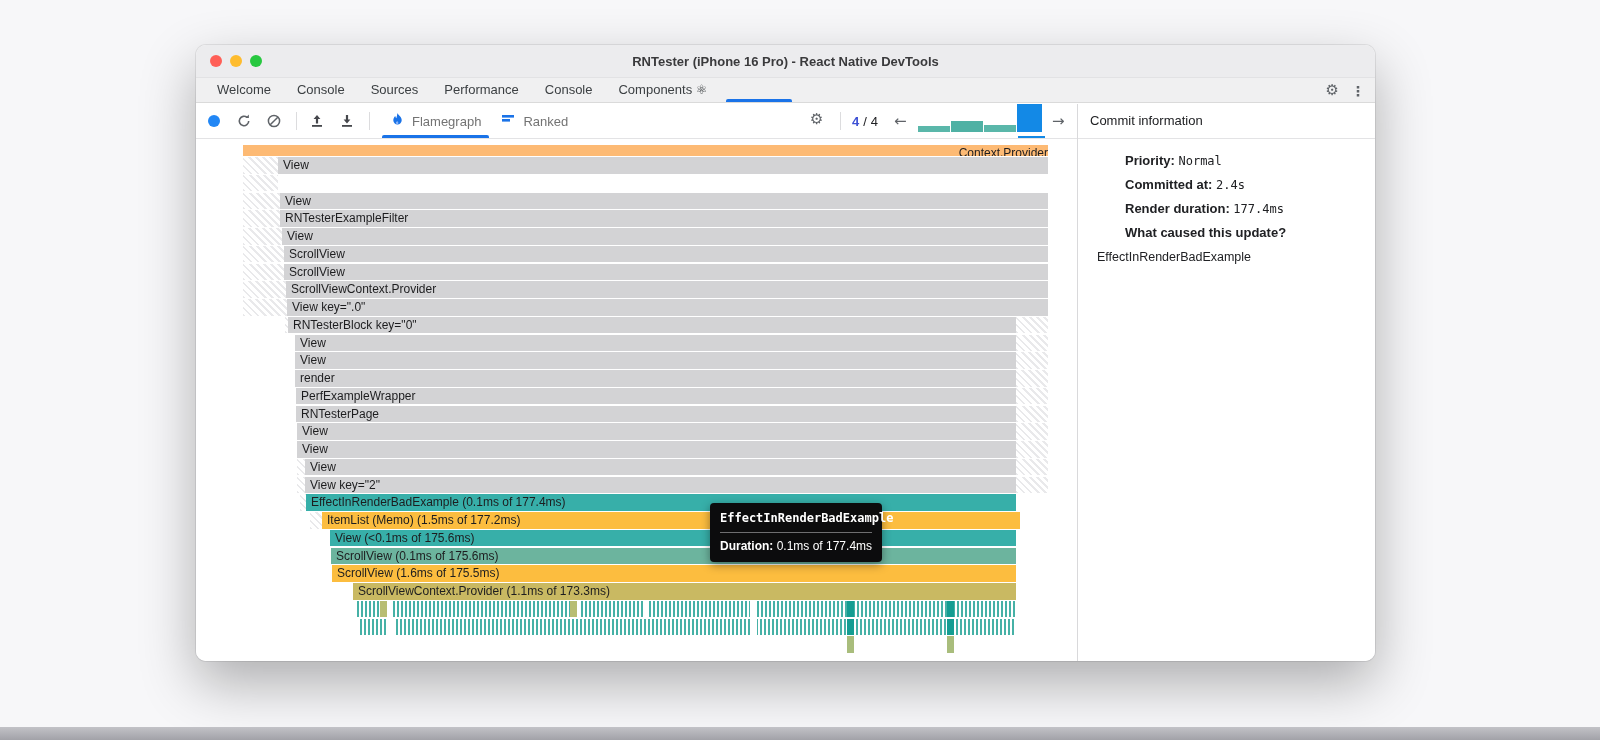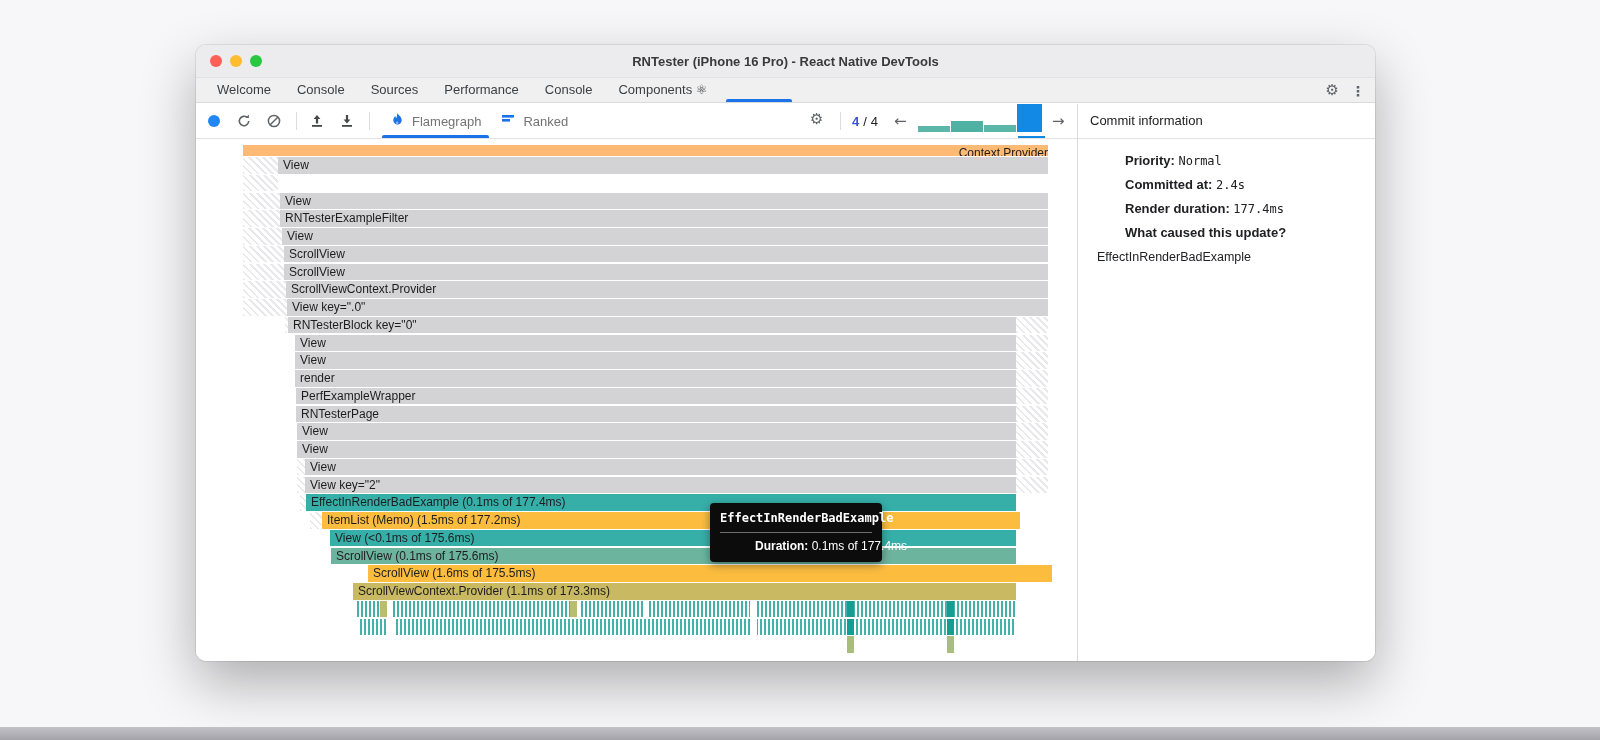--- a/index.html
+++ b/index.html
@@ -65,21 +65,21 @@
     background:repeating-linear-gradient(45deg,#e9e9eb 0,#e9e9eb 2px,#ffffff 2px,#ffffff 5px); }
   .stripes { position:absolute; top:0; height:16.5px;
     background:repeating-linear-gradient(90deg,#46b1a6 0,#46b1a6 2px,#ffffff 2px,#ffffff 4px); cursor:pointer; }
   .ov { position:absolute; top:0; height:16.5px; }
 
   
   .tooltip { position:absolute; left:514px; top:364px; width:172px; background:#0c0c0d; color:#fff;
     border-radius:4px; padding:8px 10px 9px 10px; box-shadow:0 3px 10px rgba(0,0,0,.4); z-index:5; }
   .tt-title { font-family:"DejaVu Sans Mono", monospace; font-weight:bold; font-size:12px; white-space:nowrap; }
   .tt-hr { border:none; border-top:1px solid #6e6e70; margin:7px 0 6px 0; }
-  .tt-line { font-size:12px; white-space:nowrap;margin-left:35px; }
+  .tt-line { font-size:12px; white-space:nowrap; }
   .tt-line b { font-weight:bold; }
 </style>
 </head>
 <body>
 
 <div class="window">
 
   <div class="titlebar">
     <div class="traffic">
       <div class="tl red"></div>
@@ -269,21 +269,21 @@
       <div class="frow" style="top: 373px; left: 4px; width: 881px;">
         <div class="hatch" style="left: 110px; width: 12px;"></div>
         <div class="fbar" style="left: 122px; width: 698px; background: rgb(252, 189, 63);"><span style="display: inline-block;">ItemList (Memo) (1.5ms of 177.2ms)</span></div>
       </div>
       <div class="frow" style="top: 390.75px; left: 0px; width: 881px;">
         <div class="fbar" style="left: 134px; width: 686px; background: rgb(55, 175, 169);"><span style="display: inline-block;">View (&lt;0.1ms of 175.6ms)</span></div>
       </div>
       <div class="frow" style="top: 408.5px; left: 0px; width: 881px;">
         <div class="fbar" style="left: 135px; width: 685px; background: rgb(108, 180, 158);"><span style="display: inline-block;">ScrollView (0.1ms of 175.6ms)</span></div>
       </div>
-      <div class="frow" style="top: 426.25px; left: 0px; width: 881px; margin-left: 36px;">
+      <div class="frow" style="top: 426.25px; left: 0px; width: 881px;">
         <div class="fbar" style="left: 136px; width: 684px; background: rgb(252, 189, 63);"><span style="display: inline-block;">ScrollView (1.6ms of 175.5ms)</span></div>
       </div>
       <div class="frow" style="top: 444px; left: 0px; width: 881px;">
         <div class="fbar" style="left: 157px; width: 663px; background: rgb(201, 185, 98);"><span style="display: inline-block;">ScrollViewContext.Provider (1.1ms of 173.3ms)</span></div>
       </div>
       <div class="frow" style="top: 461.75px; left: 0px; width: 881px;">
         <div class="stripes" style="left: 161px; width: 659px;"></div>
         <div class="ov" style="left: 191px; width: 4px; background: rgb(255, 255, 255);"></div>
         <div class="ov" style="left: 380px; width: 5px; background: rgb(255, 255, 255);"></div>
         <div class="ov" style="left: 447px; width: 5px; background: rgb(255, 255, 255);"></div>

